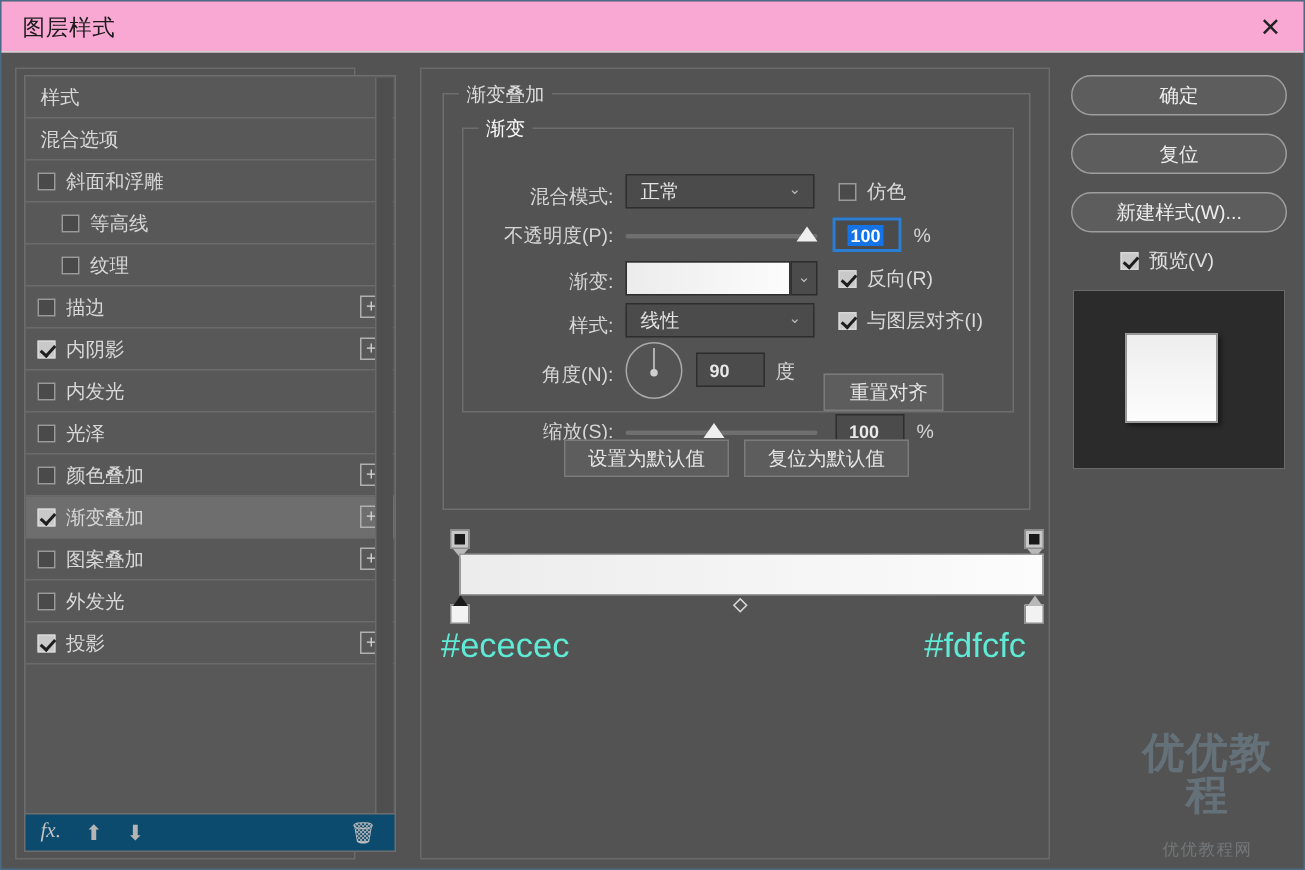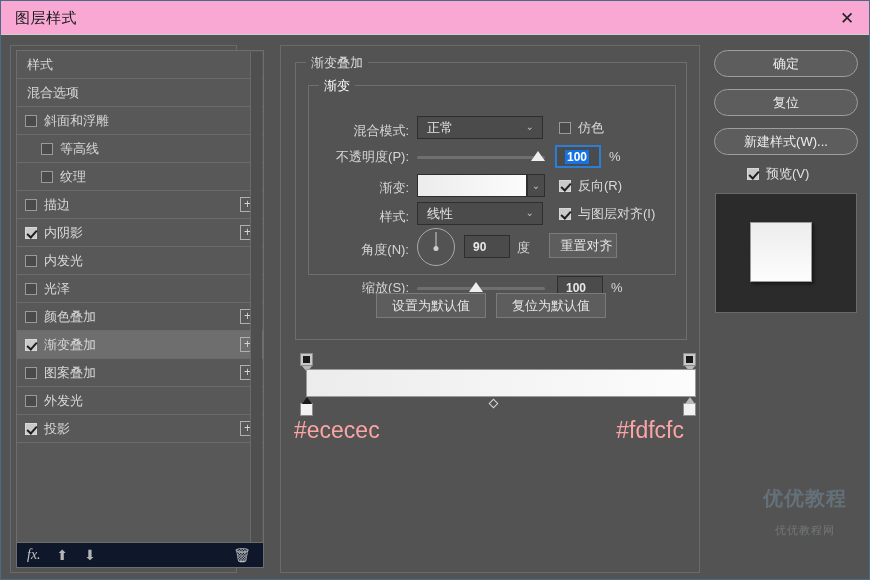--- a/index.html
+++ b/index.html
@@ -92,21 +92,21 @@
   }
   .list-scrollbar {
     position: absolute; right: 1px; top: 1px;
     width: 12px; height: 493px;
     background: #4f4f4f;
     border-left: 1px solid #6a6a6a;
   }
   .list-footer {
     position: absolute; left: 5px; bottom: 4px;
     width: 248px; height: 26px;
-    background: #0f172a;
+    background: #0c4a6e;
     border: 1px solid #6e6e6e;
     display: flex; align-items: center;
   }
   .fx-icon { margin-left: 10px; color: #c3c3c3; font-size: 14px; font-style: italic;
     font-family: "Liberation Serif", serif; cursor: pointer; }
   .arrow-icon { margin-left: 16px; color: #b5b5b5; font-size: 14px; cursor: pointer; }
   .trash-icon { position: absolute; right: 12px; color: #bdbdbd; font-size: 14px; cursor: pointer; }
 
   
   .main-panel {
@@ -273,21 +273,21 @@
   .midpoint {
     position: absolute; top: 47px;
     width: 7px; height: 7px;
     background: #535353;
     border: 1px solid #d8d8d8;
     transform: rotate(45deg);
     cursor: pointer;
   }
   .hex-label {
     position: absolute; top: 64px;
-    color: #fca5a5; font-size: 23px;
+    color: #5eead4; font-size: 23px;
   }
 
   
   .right-panel { position: absolute; left: 710px; top: 44px; width: 150px; height: 528px; }
   .pill-btn {
     position: absolute; left: 3px;
     width: 144px; height: 27px;
     background: #5d5d5d;
     border: 1px solid #9e9e9e;
     border-radius: 14px;
@@ -314,21 +314,21 @@
     border: 1px solid #9b9b9b;
     box-shadow: 2px 2px 3px rgba(0,0,0,.45);
   }
 
   
   .watermark {
     position: absolute; left: 752px; top: 487px;
     width: 104px; text-align: center;
     opacity: .30; pointer-events: none;
   }
-  .wm-main { color: #8fb6cf; font-size: 20px; font-weight: bold; letter-spacing: 1px; line-height: 1; }
+  .wm-main { color: #8fb6cf; font-size: 28px; font-weight: bold; letter-spacing: 1px; line-height: 1; }
   .wm-sub { color: #b9c6ce; font-size: 11px; margin-top: 15px; letter-spacing: 1px; }
 </style>
 </head>
 <body>
 
 <div class="window">
 
   <div class="titlebar">
     <div class="titlebar-text">图层样式</div>
     <div class="titlebar-close">✕</div>
@@ -473,21 +473,21 @@
           <span class="cbox checked"></span>
           <span>与图层对齐(I)</span>
         </div>
 
         <div class="field-label" style="left:20px; top:155px; width:80px;">角度(N):</div>
         <div class="dial" style="left:108px; top:142px;"></div>
         <div class="num-input" style="left:155px; top:149px; width:46px; height:23px;">
           <span class="val">90</span>
         </div>
         <div class="unit" style="left:208px; top:153px;">度</div>
-        <div class="btn" style="left:240px; top:147px; width:68px; height:25px;padding-left:7px;">重置对齐</div>
+        <div class="btn" style="left:240px; top:163px; width:80px; height:25px;padding-left:7px;">重置对齐</div>
 
         <div class="field-label" style="left:20px; top:193px; width:80px;">缩放(S):</div>
         <div class="slider-track" style="left:108px; top:201px; width:128px;"></div>
         <div class="slider-thumb" style="left:160px; top:196px;"></div>
         <div class="num-input" style="left:248px; top:190px; width:46px; height:23px;">
           <span class="val">100</span>
         </div>
         <div class="unit" style="left:302px; top:194px;">%</div>
       </div>
 

